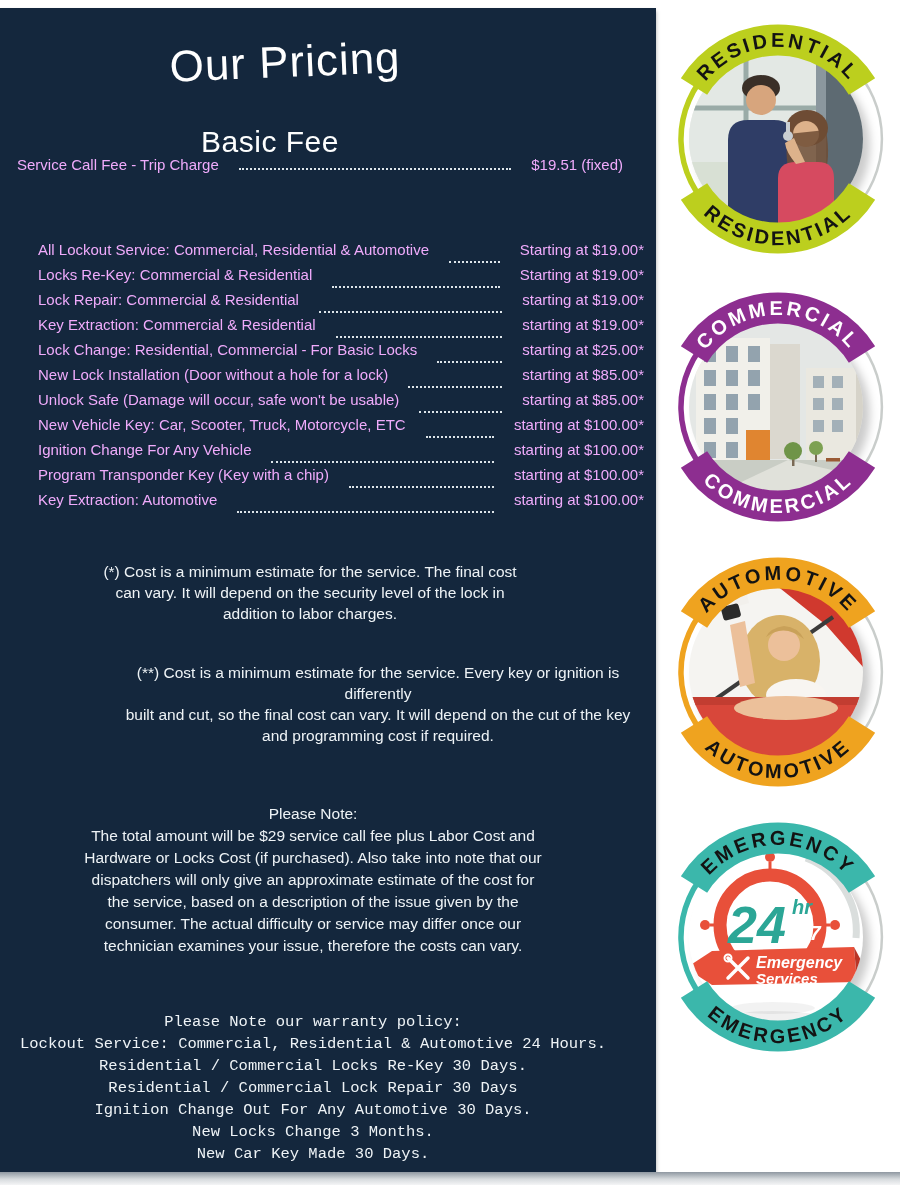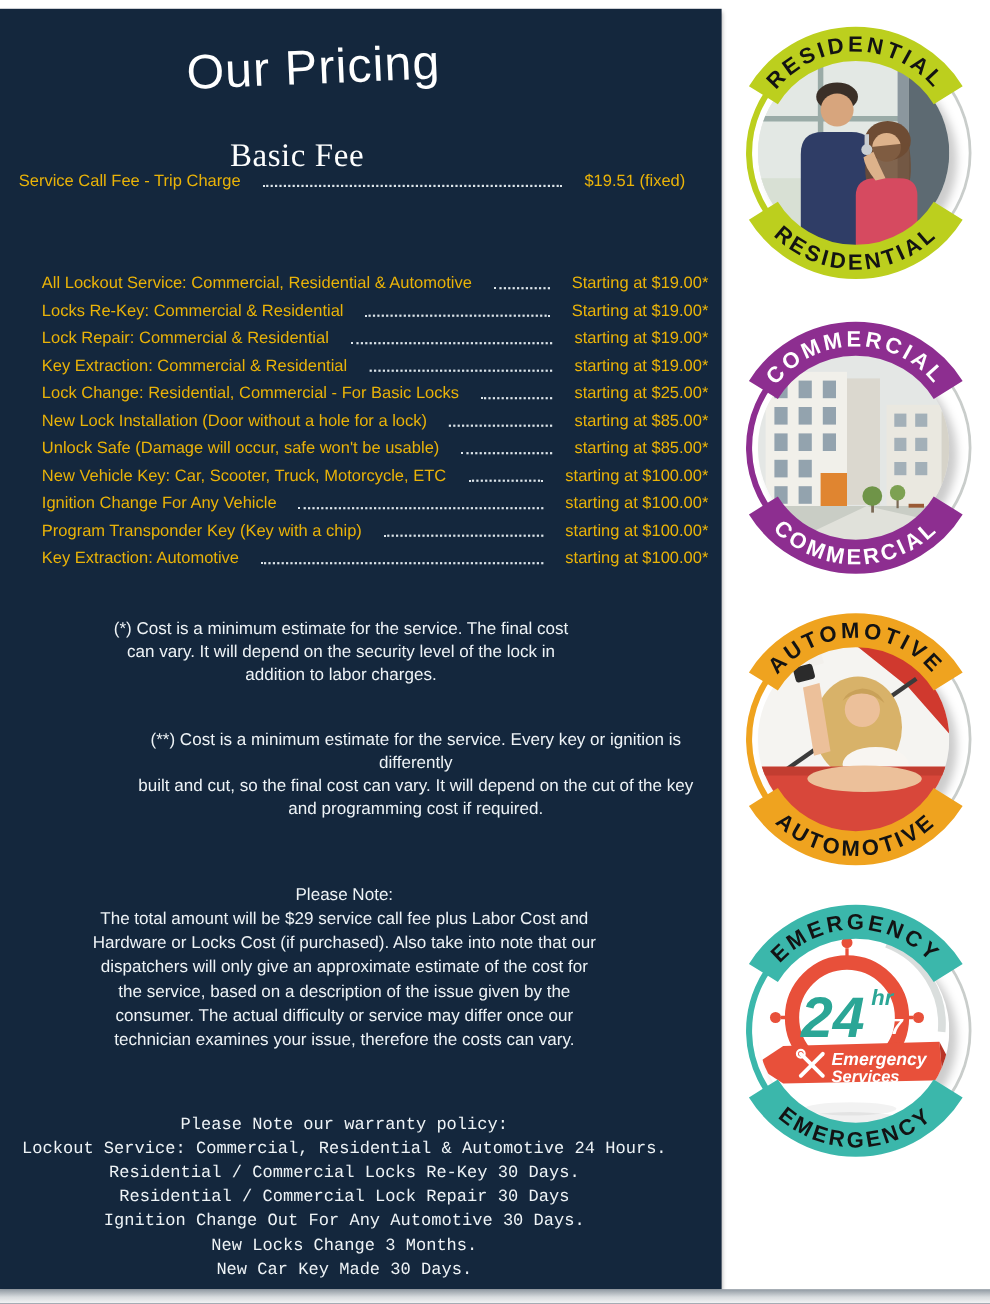--- a/index.html
+++ b/index.html
@@ -15,27 +15,27 @@
     position:absolute; left:0; top:1172px; width:900px; height:13px;
     background:linear-gradient(180deg,#8f98a1 0%, #d7dbde 55%, #f4f5f6 100%);
   }
   .title {
     position:absolute; top:0; left:0; width:570px; text-align:center;
     font-size:44px; font-weight:400; letter-spacing:1px; color:#ffffff;
     transform:rotate(-2.4deg);
   }
   .heading {
     position:absolute; left:0; width:540px; text-align:center;
-    font-size:30px; font-weight:400; color:#fdfefe; letter-spacing:0.5px;font-family:Liberation Serif, serif;
+    font-size:30px; font-weight:400; color:#fdfefe; letter-spacing:0.5px;
   }
   #h-basic { top:92px; }
   #h-other { top:183px; }
   .fee-row {
-    display:flex; align-items:flex-end; font-size:15px; white-space:nowrap;
-    color:#eab308;
+    display:flex; align-items:flex-start; font-size:15px; white-space:nowrap;
+    color:#f0abfc;
     gap:16px;
   }
   #service-row { position:absolute; top:148px; left:17px; right:33px; }
   .fee-table { position:absolute; top:233px; left:10px; right:12px;margin-left:28px; }
   .fee-table .fee-row { height:25px; }
   .fee-dots {
     flex:1; min-width:18px; align-self:flex-end;
     border-bottom:2px dotted #dde5ea; margin:0 4px 3px 4px;
   }
   .note {

